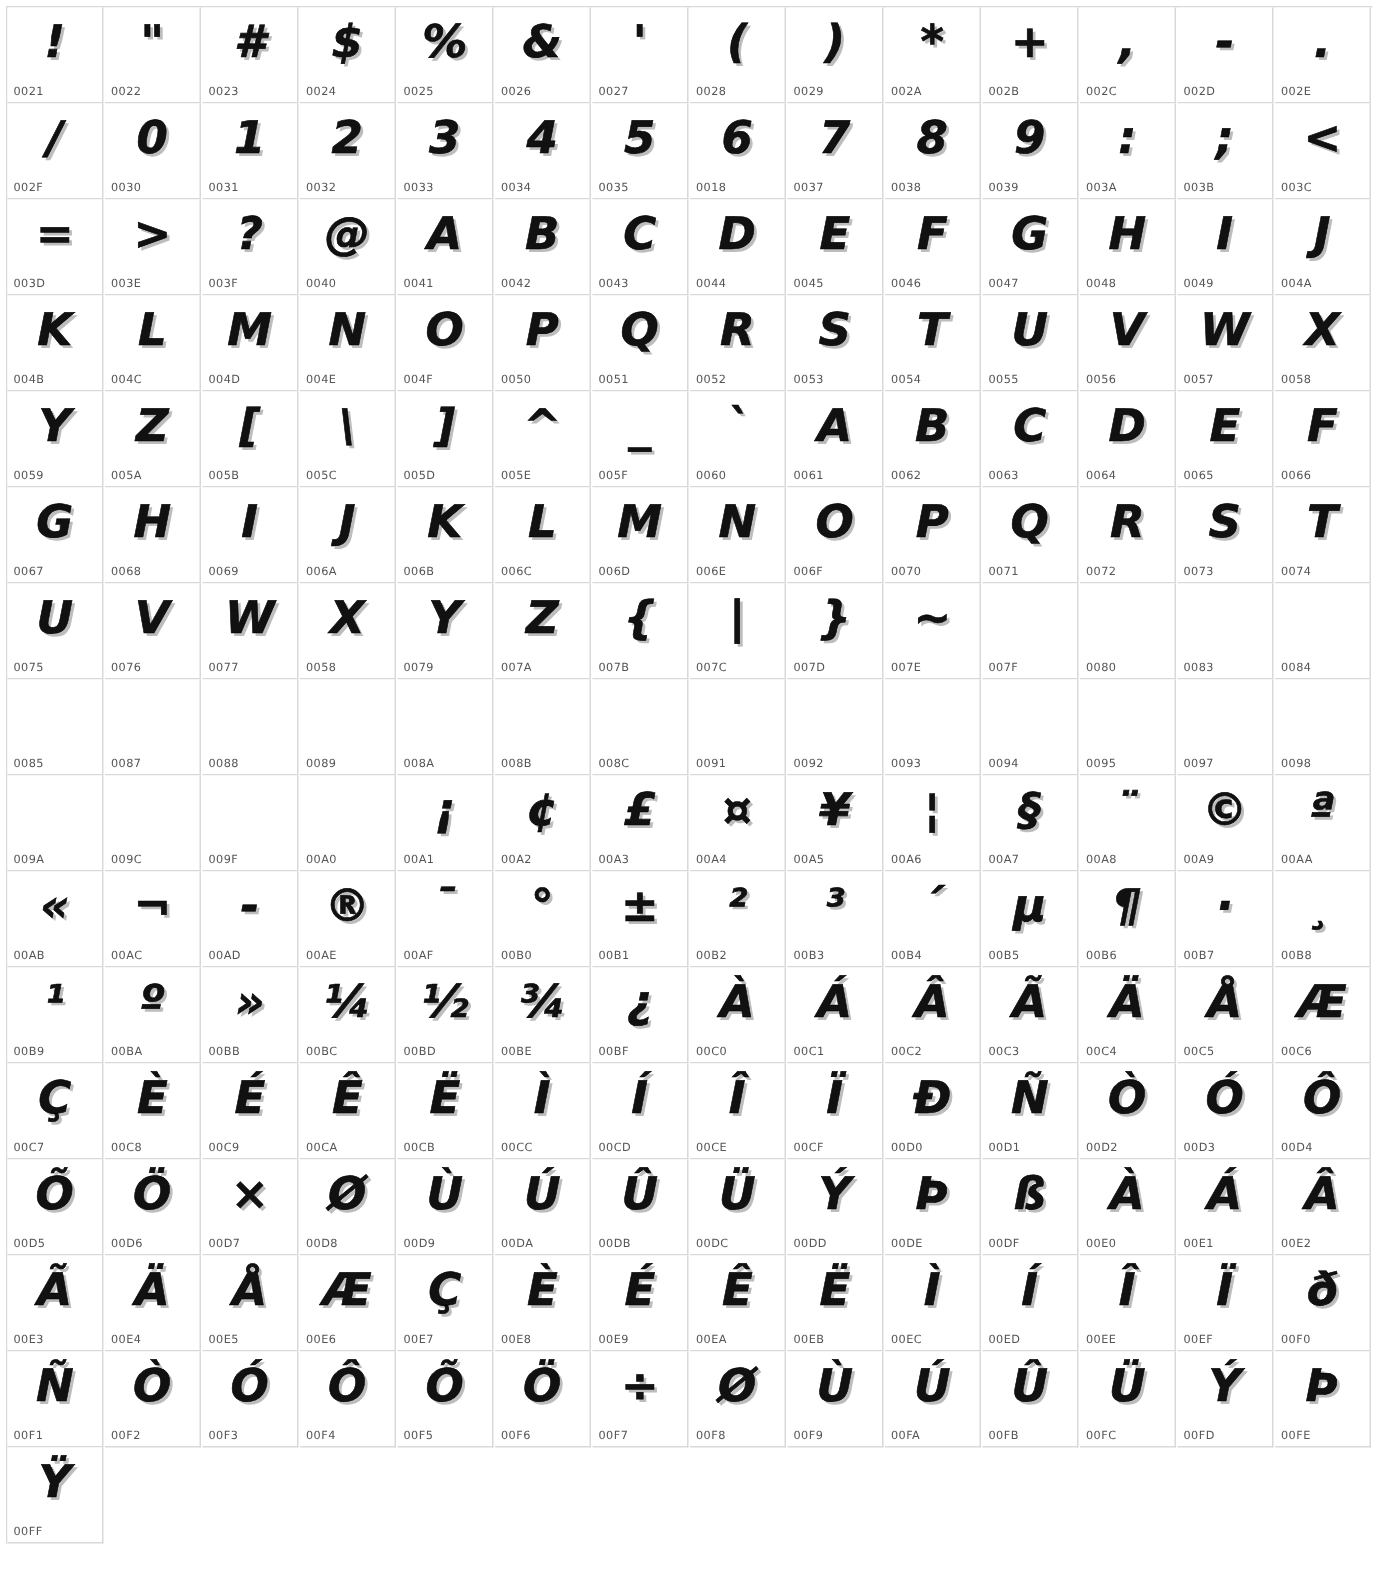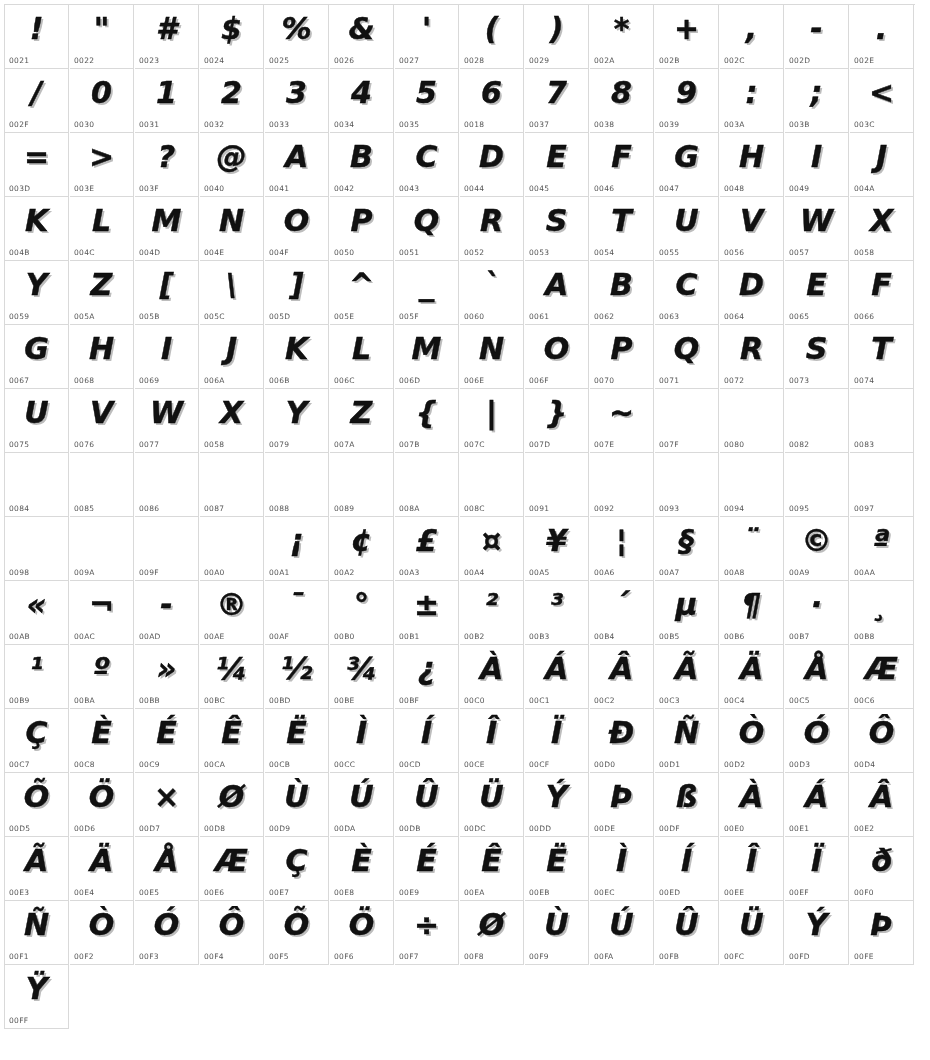--- a/index.html
+++ b/index.html
@@ -444,56 +444,52 @@
     <div class="cell empty">
       <div class="glyph"></div>
       <div class="code">007F</div>
     </div>
     <div class="cell empty">
       <div class="glyph"></div>
       <div class="code">0080</div>
     </div>
     <div class="cell empty">
       <div class="glyph"></div>
-      <div class="code">0082</div>
-    </div>
-    <div class="cell empty">
-      <div class="glyph"></div>
       <div class="code">0083</div>
     </div>
     <div class="cell empty">
       <div class="glyph"></div>
       <div class="code">0084</div>
     </div>
     <div class="cell empty">
       <div class="glyph"></div>
       <div class="code">0085</div>
     </div>
     <div class="cell empty">
       <div class="glyph"></div>
-      <div class="code">0086</div>
-    </div>
-    <div class="cell empty">
-      <div class="glyph"></div>
       <div class="code">0087</div>
     </div>
     <div class="cell empty">
       <div class="glyph"></div>
       <div class="code">0088</div>
     </div>
     <div class="cell empty">
       <div class="glyph"></div>
       <div class="code">0089</div>
     </div>
     <div class="cell empty">
       <div class="glyph"></div>
       <div class="code">008A</div>
     </div>
     <div class="cell empty">
       <div class="glyph"></div>
+      <div class="code">008B</div>
+    </div>
+    <div class="cell empty">
+      <div class="glyph"></div>
       <div class="code">008C</div>
     </div>
     <div class="cell empty">
       <div class="glyph"></div>
       <div class="code">0091</div>
     </div>
     <div class="cell empty">
       <div class="glyph"></div>
       <div class="code">0092</div>
     </div>
@@ -513,20 +509,24 @@
       <div class="glyph"></div>
       <div class="code">0097</div>
     </div>
     <div class="cell empty">
       <div class="glyph"></div>
       <div class="code">0098</div>
     </div>
     <div class="cell empty">
       <div class="glyph"></div>
       <div class="code">009A</div>
+    </div>
+    <div class="cell empty">
+      <div class="glyph"></div>
+      <div class="code">009C</div>
     </div>
     <div class="cell empty">
       <div class="glyph"></div>
       <div class="code">009F</div>
     </div>
     <div class="cell empty">
       <div class="glyph"></div>
       <div class="code">00A0</div>
     </div>
     <div class="cell">

